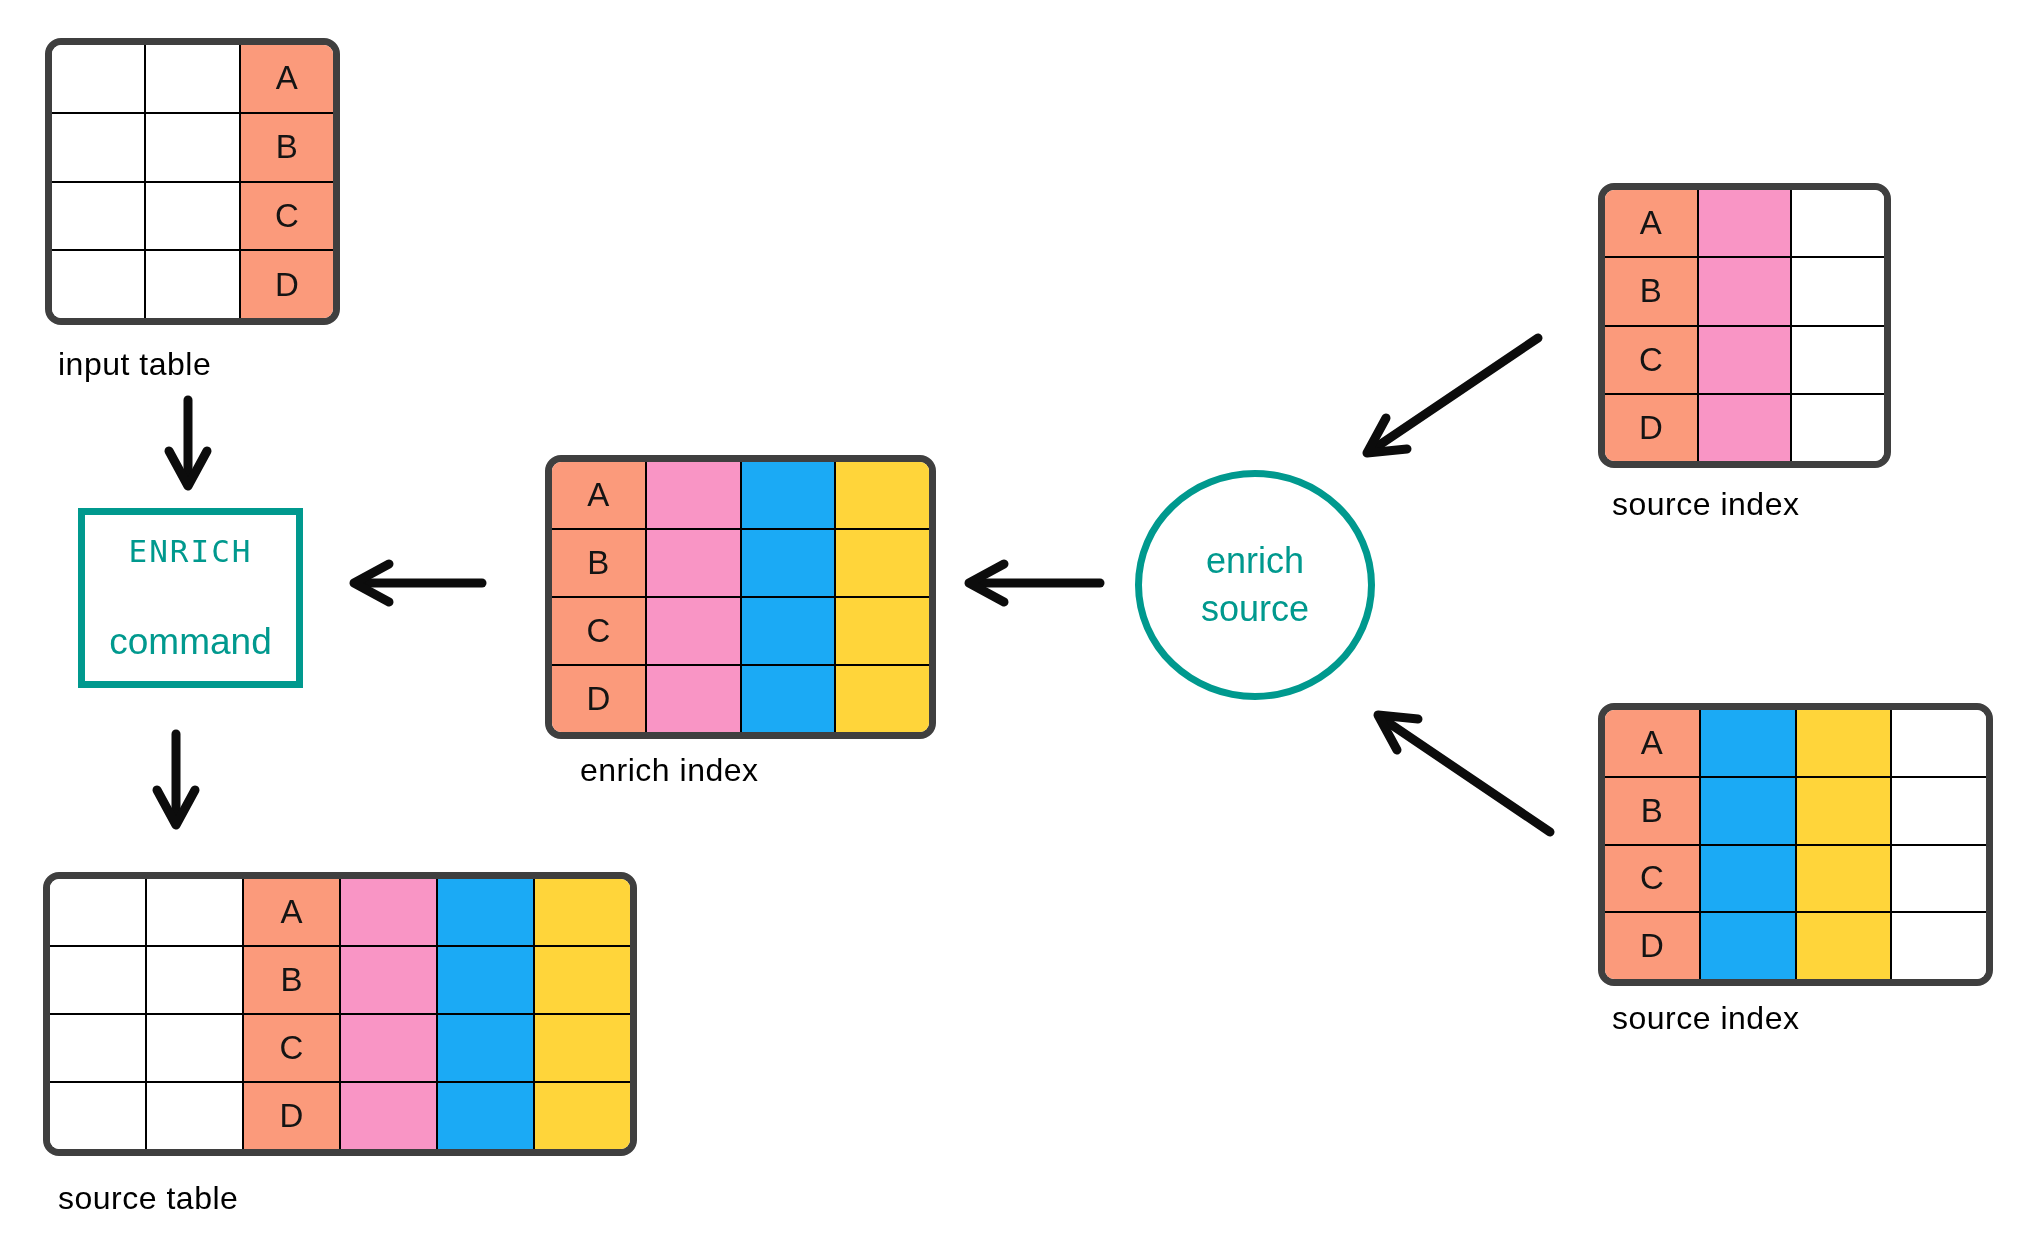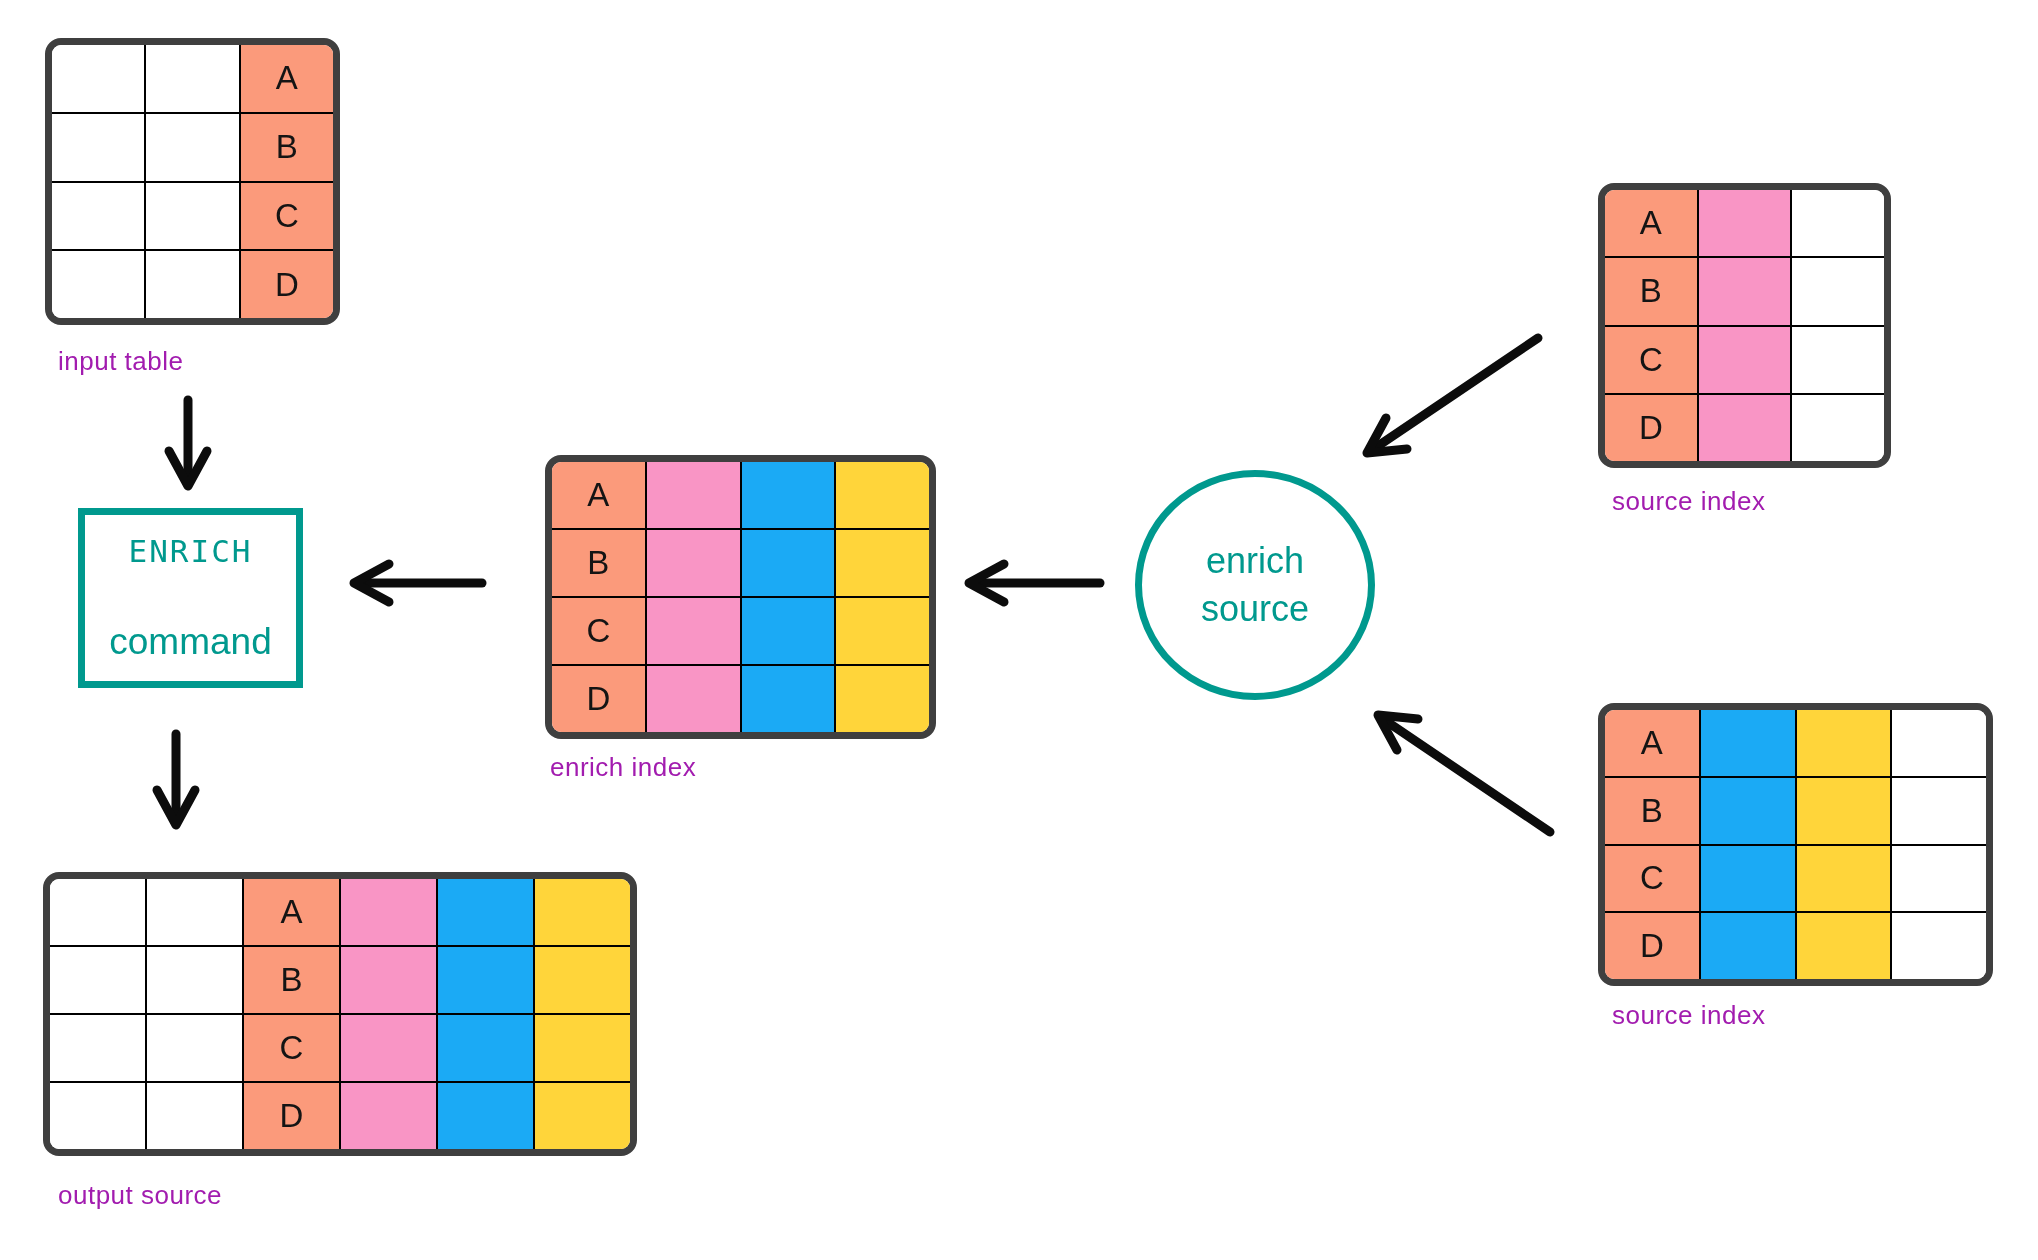--- a/index.html
+++ b/index.html
@@ -20,21 +20,21 @@
     font-size:33px;color:#141414;background:#ffffff;
   }
   .cell:last-child{border-right:none;}
   .salmon{background:var(--c-salmon,#FB9A7B);}
   .pink{background:var(--c-pink,#F995C5);}
   .blue{background:var(--c-blue,#1BAAF5);}
   .yellow{background:var(--c-yellow,#FFD53A);}
   .white{background:#ffffff;}
   
   .tlabel{
-    position:absolute;font-size:26px;color:#a21caf;white-space:nowrap;letter-spacing:.5px;text-align:center;
+    position:absolute;font-size:32px;color:#000000;white-space:nowrap;letter-spacing:.5px;text-align:center;
   }
   
   .command-box{
     position:absolute;box-sizing:border-box;border:7px solid var(--c-teal,#00998E);
     background:#ffffff;display:flex;flex-direction:column;align-items:center;justify-content:center;
     color:var(--c-teal,#00998E);text-align:center;
   }
   .command-line1{font-family:"DejaVu Sans Mono","Liberation Mono",monospace;font-size:31px;letter-spacing:2px;line-height:1.45;}
   .command-line2{font-size:37px;line-height:1.3;margin-top:44px;}
   .policy-circle{
@@ -110,21 +110,21 @@
     </div>
     <div class="trow">
       <div class="cell white"></div>
       <div class="cell white"></div>
       <div class="cell salmon">D</div>
       <div class="cell pink"></div>
       <div class="cell blue"></div>
       <div class="cell yellow"></div>
     </div>
   </div>
-  <div class="tlabel" style="left:58px;top:1180px;">output source</div>
+  <div class="tlabel" style="left:58px;top:1180px;">source table</div>
 
   <div class="dtable" style="left:545px;top:455px;width:391px;height:284px;">
     <div class="trow">
       <div class="cell salmon">A</div>
       <div class="cell pink"></div>
       <div class="cell blue"></div>
       <div class="cell yellow"></div>
     </div>
     <div class="trow">
       <div class="cell salmon">B</div>
@@ -138,21 +138,21 @@
       <div class="cell blue"></div>
       <div class="cell yellow"></div>
     </div>
     <div class="trow">
       <div class="cell salmon">D</div>
       <div class="cell pink"></div>
       <div class="cell blue"></div>
       <div class="cell yellow"></div>
     </div>
   </div>
-  <div class="tlabel" style="left:550px;top:752px;">enrich index</div>
+  <div class="tlabel" style="left:580px;top:752px;">enrich index</div>
 
   <div class="policy-circle" style="left:1135px;top:470px;width:240px;height:230px;">
     <div>enrich</div>
     <div>source</div>
   </div>
 
   <div class="dtable" style="left:1598px;top:183px;width:293px;height:285px;">
     <div class="trow">
       <div class="cell salmon">A</div>
       <div class="cell pink"></div>

